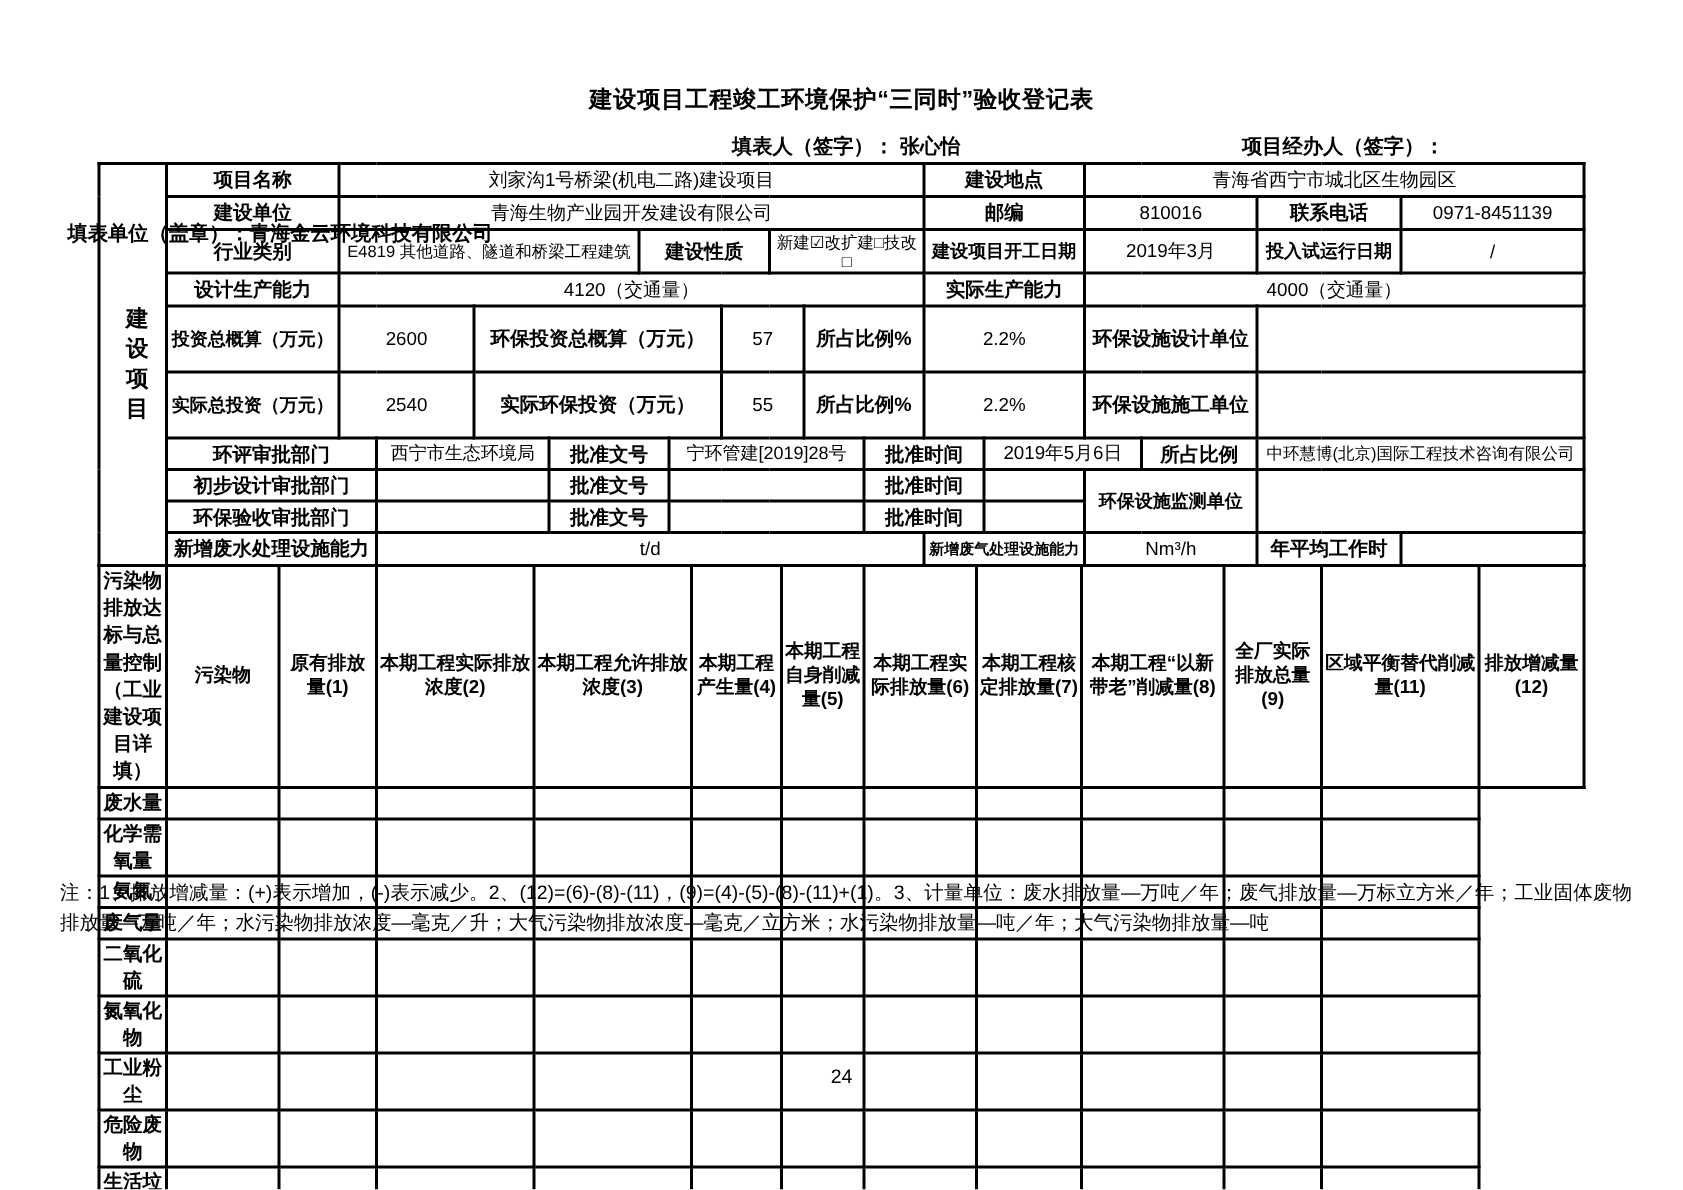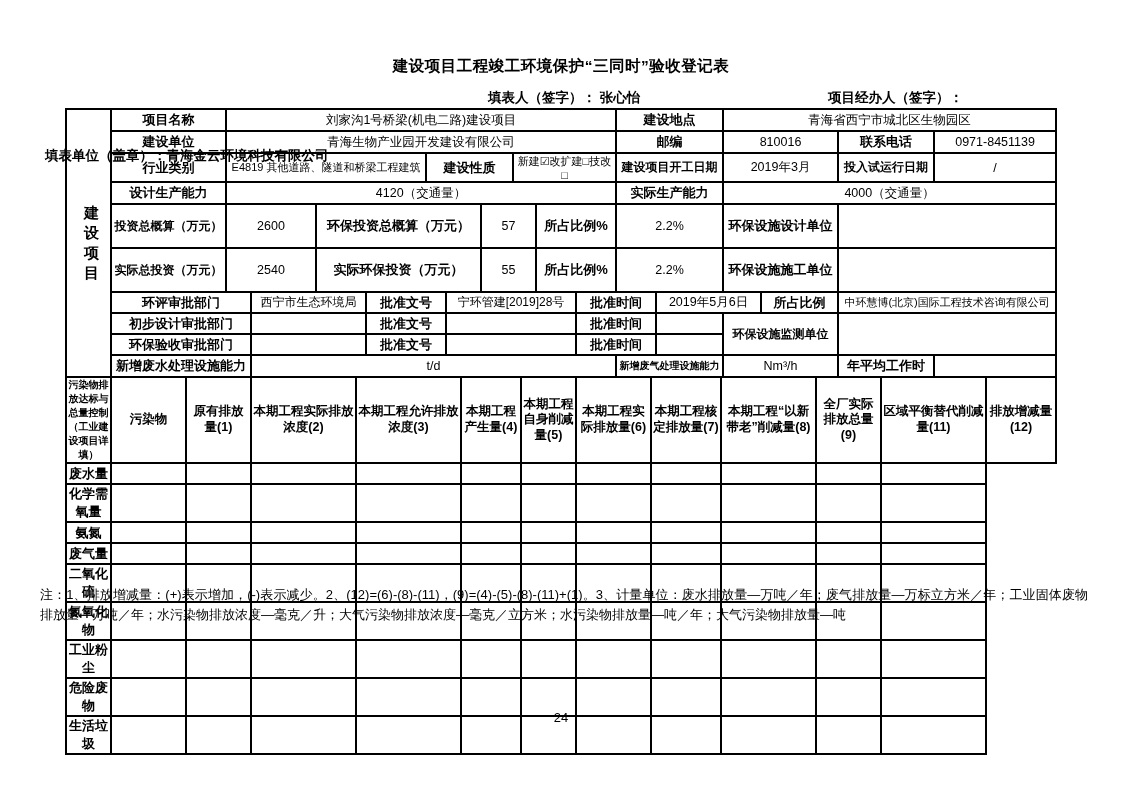--- a/index.html
+++ b/index.html
@@ -12,21 +12,21 @@
   .info-person { position:absolute; left:488px; top:0; white-space:nowrap; }
   .info-handler { position:absolute; left:828px; top:0; white-space:nowrap; }
   .tables { position:absolute; top:108px; left:65px; width:990px; }
   table { border-collapse:collapse; table-layout:fixed; width:990px; }
   #t2 { margin-top:-2px; }
   th,td { border:2px solid #000; text-align:center; vertical-align:middle; padding:0 2px; overflow:hidden; }
   th { font-weight:bold; font-size:13px; }
   td { font-weight:normal; font-size:12.5px; }
   tr.h22 { height:22px; } tr.h28 { height:44px; } tr.h21 { height:21px;margin-left:28px; } tr.hdr { height:55px; }
   .vlab  { font-weight:bold; font-size:15px; line-height:1.35; padding:17px; word-break:break-all; }
-  .vlab2 { font-weight:bold; font-size:10px; line-height:1.4;  padding:0; word-break:break-all; }
+  .vlab2 { font-weight:bold; font-size:13px; line-height:1.4;  padding:0; word-break:break-all; }
   .fs12 { font-size:12px; }
   .fs11 { font-size:11px; padding:0 1px; }
   .fs10 { font-size:10px; padding:0 1px; }
   .ph { font-size:12.5px; line-height:1.25; padding:0 1px; }
   .footnote { position:absolute; top:585px; left:40px; width:1048px; font-size:13px; line-height:1.55; text-align:justify; }
   .page-number { position:absolute; top:710px; left:0; width:100%; text-align:center; font-size:13px; }
 </style>
 </head>
 <body>
 

